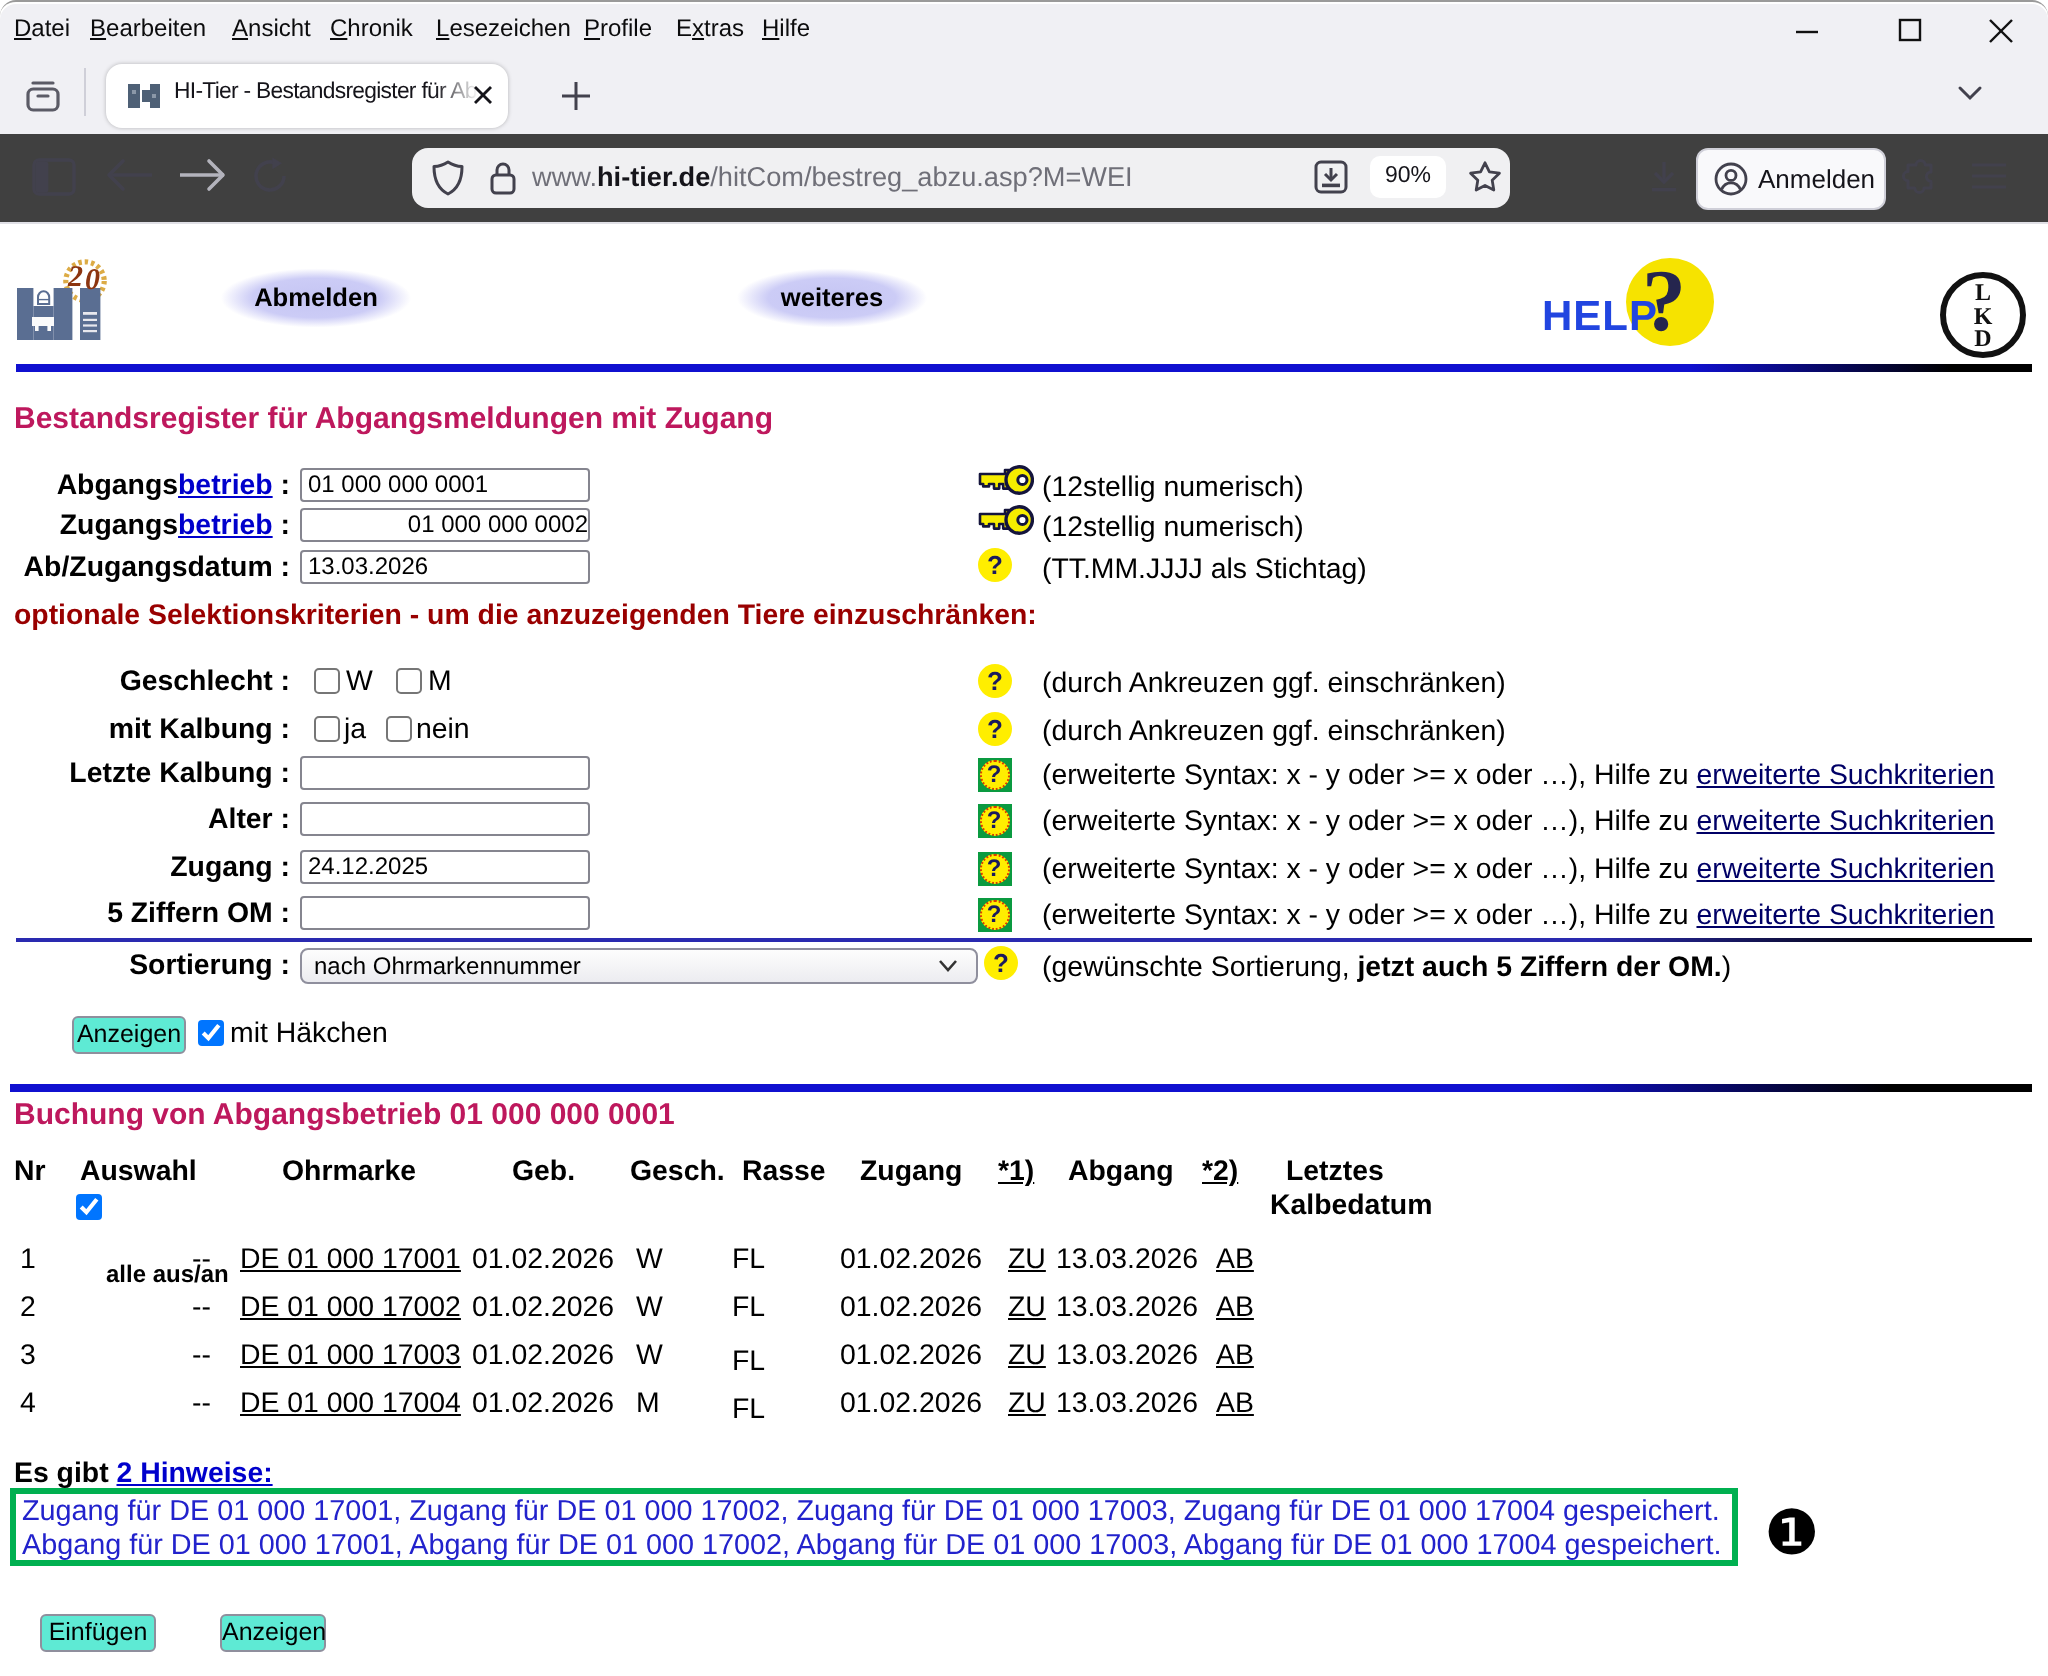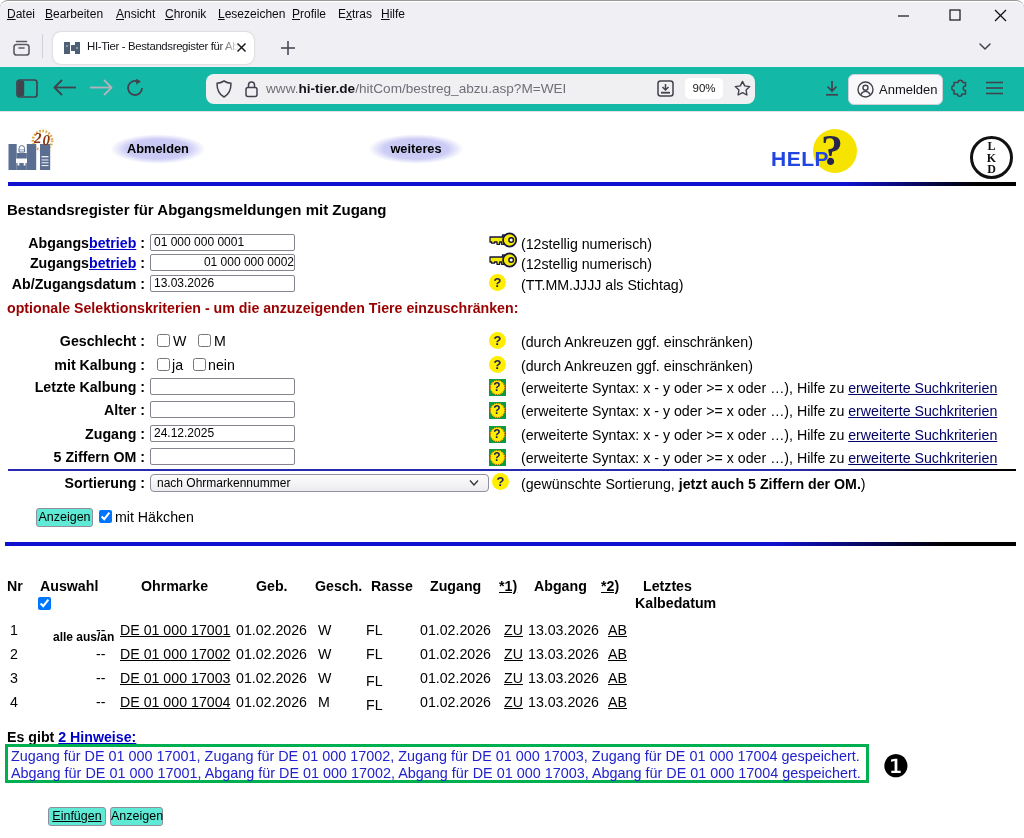--- a/index.html
+++ b/index.html
@@ -3,35 +3,35 @@
 <meta charset="utf-8">
 <style>
   html,body{margin:0;padding:0;}
   body{width:1024px;height:838px;overflow:hidden;font-family:"Liberation Sans",sans-serif;background:#fff;}
   .abs{position:absolute;}
   #win{position:relative;width:1024px;height:838px;background:#fff;border-top:1px solid #9a9a9a;border-radius:8px 8px 0 0;}
   #menubar{position:absolute;left:0;top:1px;width:1024px;height:27px;background:#f0f0f4;border-radius:8px 8px 0 0;}
   #menubar .mi{position:absolute;top:5px;font-size:12px;color:#0c0c0d;}
   #tabbar{position:absolute;left:0;top:28px;width:1024px;height:38px;background:#f0f0f4;}
   #tab{position:absolute;left:53px;top:3px;width:201px;height:32px;background:#fff;border-radius:8px;box-shadow:0 0 2px rgba(0,0,0,.25);}
-  #toolbar{position:absolute;left:0;top:66px;width:1024px;height:44px;background:#14b8a6;border-bottom:1px solid #e0e0e6;}
+  #toolbar{position:absolute;left:0;top:66px;width:1024px;height:44px;background:#404040;border-bottom:1px solid #e0e0e6;}
   #urlbar{position:absolute;left:206px;top:7px;width:549px;height:30px;background:#f0f0f2;border-radius:8px;}
   #page{position:absolute;left:0;top:111px;width:1024px;height:727px;background:#fff;}
   .lbl{position:absolute;font-size:14.2px;font-weight:bold;color:#000;text-align:right;width:140px;left:5px;}
   .inp{position:absolute;left:150px;width:140px;height:15px;border:1px solid #85858f;border-radius:2px;background:#fff;font-size:12px;padding:0 0 0 3px;line-height:15px;color:#000;}
   .qy{position:absolute;left:489px;width:17px;height:17px;background:#ffee00;border-radius:50%;color:#1a1a5e;font-weight:bold;font-size:13px;text-align:center;line-height:17px;}
   .qg{position:absolute;left:489px;width:17px;height:17px;background:#0a9a40;}
   .qg i{position:absolute;left:0.5px;top:0.5px;width:13px;height:13px;background:#ffee00;border:1.5px dotted #e03a00;border-radius:50%;font-style:normal;font-weight:bold;font-size:12px;color:#1a1a5e;text-align:center;line-height:13px;}
   .rtx{position:absolute;left:521px;font-size:14.2px;color:#000;white-space:nowrap;}
   .blink{color:#0000cc;text-decoration:underline;}
   .nlink{color:#000066;text-decoration:underline;}
   .cb{position:absolute;width:13px;height:13px;margin:0;}
   .btn{position:absolute;background:#5eead4;border:1px solid #8f8f9d;border-radius:3px;font-size:12.5px;color:#000;text-align:center;font-family:"Liberation Sans",sans-serif;}
   .oval{position:absolute;width:116px;height:36px;background:radial-gradient(ellipse 50% 50% at 50% 50%, #c5c5f3 0%, #ccccf6 55%, rgba(255,255,255,0) 82%);text-align:center;font-weight:bold;font-size:12.8px;color:#000;line-height:36px;}
-  .hdr{position:absolute;font-weight:bold;color:#000000;}
+  .hdr{position:absolute;font-weight:bold;color:#be185d;}
   .th{position:absolute;font-size:14.2px;font-weight:bold;color:#000;white-space:nowrap;}
   .td{position:absolute;font-size:14.2px;color:#000;white-space:nowrap;}
 </style>
 </head>
 <body>
 <div id="win">
 <div id="tabbar">
 
   <svg class="abs" style="left:13px;top:11px;" width="17" height="16" viewBox="0 0 17 16">
     <path d="M3.5 1.5 L13.5 1.5" stroke="#5b5b66" stroke-width="1.6" stroke-linecap="round" fill="none"></path>
@@ -253,20 +253,21 @@
         </svg>
   </div>
   <span class="qy" style="left:492px;top:361px;">?</span>
   <span class="rtx" style="top:364px;">(gewünschte Sortierung, <b>jetzt auch 5 Ziffern der OM.</b>)</span>
 
   <div class="btn" style="left:36px;top:396px;width:55px;height:17px;line-height:17px;">Anzeigen</div>
   <input type="checkbox" class="cb" checked="" style="left: 99px; top: 398px;">
   <span class="td" style="left:115px;top:397px;">mit Häkchen</span>
 
   <div class="abs" style="left:5px;top:430px;width:1011px;height:4px;background:linear-gradient(to right,#1010d0 0%,#1010d0 76%,#000 93%);"></div>
+  <span class="hdr" style="left:7px;top:437px;font-size:15px;">Buchung von Abgangsbetrieb 01 000 000 0001</span>
 
   <span class="th" style="left:7px;top:466px;">Nr</span>
   <span class="th" style="left:40px;top:466px;">Auswahl</span>
   <span class="th" style="left:141px;top:466px;">Ohrmarke</span>
   <span class="th" style="left:256px;top:466px;">Geb.</span>
   <span class="th" style="left:315px;top:466px;">Gesch.</span>
   <span class="th" style="left:371px;top:466px;">Rasse</span>
   <span class="th" style="left:430px;top:466px;">Zugang</span>
   <span class="th blink" style="left:499px;top:466px;">*1)</span>
   <span class="th" style="left:534px;top:466px;">Abgang</span>
@@ -316,21 +317,21 @@
   <span class="td blink" style="left:504px;top:582px;">ZU</span>
   <span class="td" style="left:528px;top:582px;">13.03.2026</span>
   <span class="td blink" style="left:608px;top:582px;">AB</span>
 
   <span class="abs" style="left:7px;top:617px;font-size:14.2px;font-weight:bold;">Es gibt <span class="blink">2 Hinweise:</span></span>
   <div class="abs" style="left:5px;top:632px;width:855px;height:32px;border:3px solid #00b050;padding:1px 0 0 3px;">
     <div style="font-size:14.4px;color:#2222cc;line-height:17px;white-space:nowrap;">Zugang für DE 01 000 17001, Zugang für DE 01 000 17002, Zugang für DE 01 000 17003, Zugang für DE 01 000 17004 gespeichert.<br>Abgang für DE 01 000 17001, Abgang für DE 01 000 17002, Abgang für DE 01 000 17003, Abgang für DE 01 000 17004 gespeichert.</div>
   </div>
   <span class="abs" style="left:882px;top:636px;font-size:31px;color:#000;">❶</span>
 
-  <div class="btn" style="left:48px;top:695px;width:56px;height:17px;line-height:17px;text-decoration:underline;">Einfügen</div>
+  <div class="btn" style="left:20px;top:695px;width:56px;height:17px;line-height:17px;">Einfügen</div>
   <div class="btn" style="left:110px;top:695px;width:51px;height:17px;line-height:17px;">Anzeigen</div>
 
   <svg width="0" height="0" style="position:absolute;">
     <defs>
       <g id="keyicon">
         <path d="M1 5 h12.5 v-2 h2 v2 h1.5 v5 h-1.8 v2.3 h-2.6 v-2.3 h-2 v2.3 H8 v-2.3 H5.5 v1.2 H2.6 v-1.2 H1 Z" fill="#f6ec00" stroke="#14143c" stroke-width="1.3" stroke-linejoin="round"></path>
         <circle cx="20.6" cy="8" r="6.6" fill="#f6ec00" stroke="#14143c" stroke-width="1.7"></circle>
         <circle cx="22.2" cy="8" r="2.3" fill="#fff" stroke="#14143c" stroke-width="1.5"></circle>
       </g>
     </defs>

